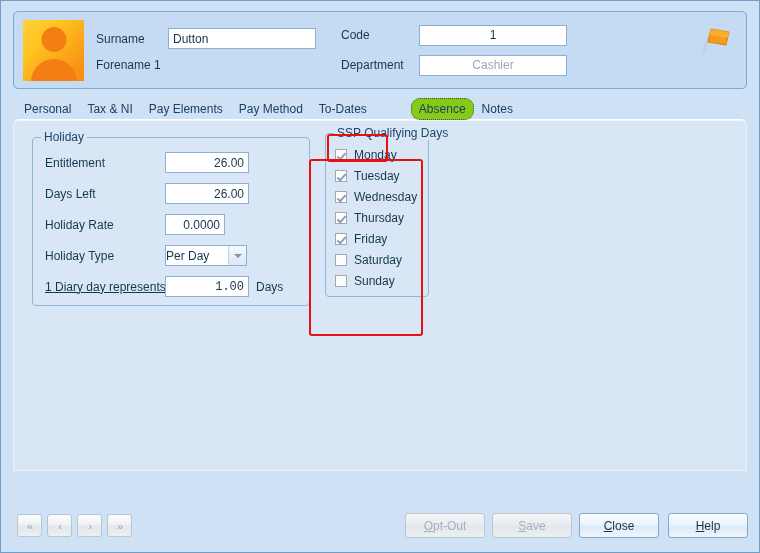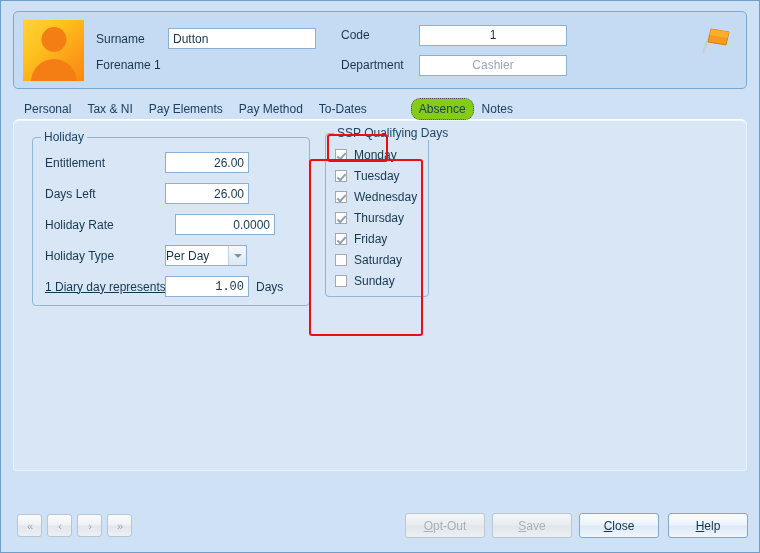--- a/index.html
+++ b/index.html
@@ -420,21 +420,21 @@
           <input class="txt" style="width: 84px;" type="text" value="26.00">
         </div>
 
         <div class="h-row" style="top:45px;">
           <span class="lab" style="width:120px;">Days Left</span>
           <input class="txt" style="width: 84px;" type="text" value="26.00">
         </div>
 
         <div class="h-row" style="top:76px;">
           <span class="lab" style="width:120px;">Holiday Rate</span>
-          <input class="txt" style="width: 100px; margin-left: 10px;" type="text" value="0.0000">
+          <input class="txt" style="width: 60px;" type="text" value="0.0000">
         </div>
 
         <div class="h-row" style="top:107px;">
           <span class="lab" style="width:120px;">Holiday Type</span>
           <div class="combo">
             <span class="val">Per Day</span>
             <span class="arrow"></span>
           </div>
         </div>
 

